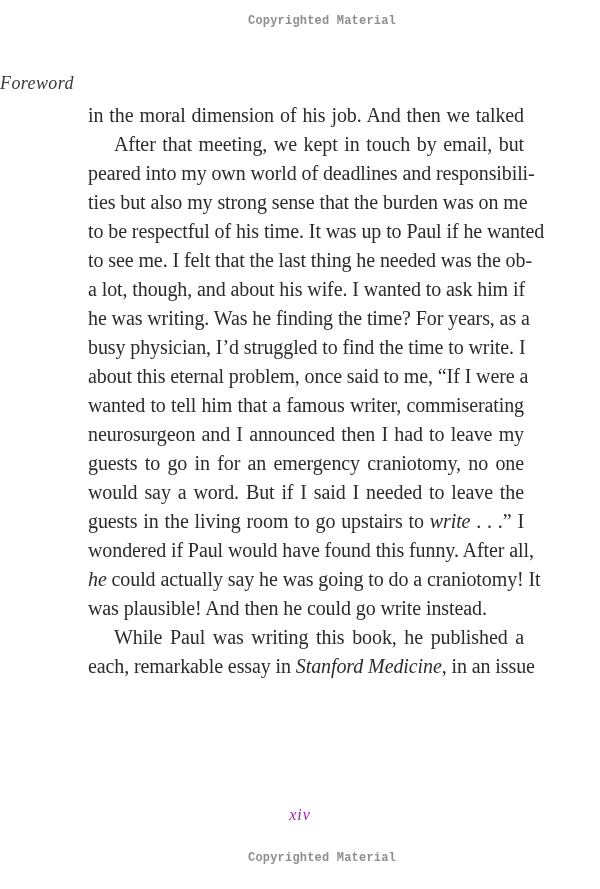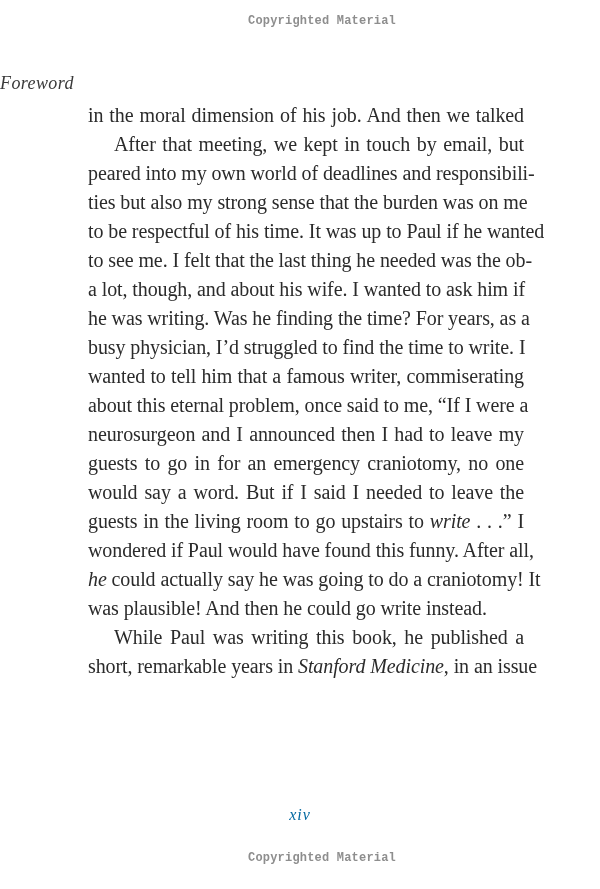--- a/index.html
+++ b/index.html
@@ -54,21 +54,21 @@
   .line.lastline { text-align-last: left; }
   .line.indent { text-indent: 26px; }
   .line i { font-style: italic; }
   .page-number {
     position: absolute;
     top: 806px;
     left: 0; right: 0;
     text-align: center;
     font-style: italic;
     font-size: 16px;
-    color: #0369a1;
+    color: #a21caf;
     letter-spacing: 1px;
   }
 </style>
 </head>
 <body>
 
 <div class="page">
   <div class="notice notice-top">Copyrighted Material</div>
 
   <div class="heading">Foreword</div>
@@ -76,29 +76,29 @@
   <div class="body-text">
       <div class="line"><span>in the moral dimension of his job. And then we talked</span></div>
       <div class="line indent"><span>After that meeting, we kept in touch by email, but</span></div>
       <div class="line"><span>peared into my own world of deadlines and responsibili-</span></div>
       <div class="line"><span>ties but also my strong sense that the burden was on me</span></div>
       <div class="line"><span>to be respectful of his time. It was up to Paul if he wanted</span></div>
       <div class="line"><span>to see me. I felt that the last thing he needed was the ob-</span></div>
       <div class="line"><span>a lot, though, and about his wife. I wanted to ask him if</span></div>
       <div class="line"><span>he was writing. Was he finding the time? For years, as a</span></div>
       <div class="line"><span>busy physician, I’d struggled to find the time to write. I</span></div>
+      <div class="line"><span>about this eternal problem, once said to me, “If I were a</span></div>
       <div class="line"><span>wanted to tell him that a famous writer, commiserating</span></div>
-      <div class="line"><span>about this eternal problem, once said to me, “If I were a</span></div>
       <div class="line"><span>neurosurgeon and I announced then I had to leave my</span></div>
       <div class="line"><span>guests to go in for an emergency craniotomy, no one</span></div>
       <div class="line"><span>would say a word. But if I said I needed to leave the</span></div>
       <div class="line"><span>guests in the living room to go upstairs to </span><i>write</i><span> . . .” I</span></div>
       <div class="line"><span>wondered if Paul would have found this funny. After all,</span></div>
       <div class="line"><i>he</i><span> could actually say he was going to do a craniotomy! It</span></div>
       <div class="line lastline"><span>was plausible! And then he could go write instead.</span></div>
       <div class="line indent"><span>While Paul was writing this book, he published a</span></div>
-      <div class="line"><span>short, remarkable years in </span><i>Stanford Medicine</i><span>, in an issue</span></div>
+      <div class="line"><span>each, remarkable essay in </span><i>Stanford Medicine</i><span>, in an issue</span></div>
     </div>
 
   <div class="page-number">xiv</div>
 
   <div class="notice notice-bottom">Copyrighted Material</div>
 </div>
 
 </body></html>

